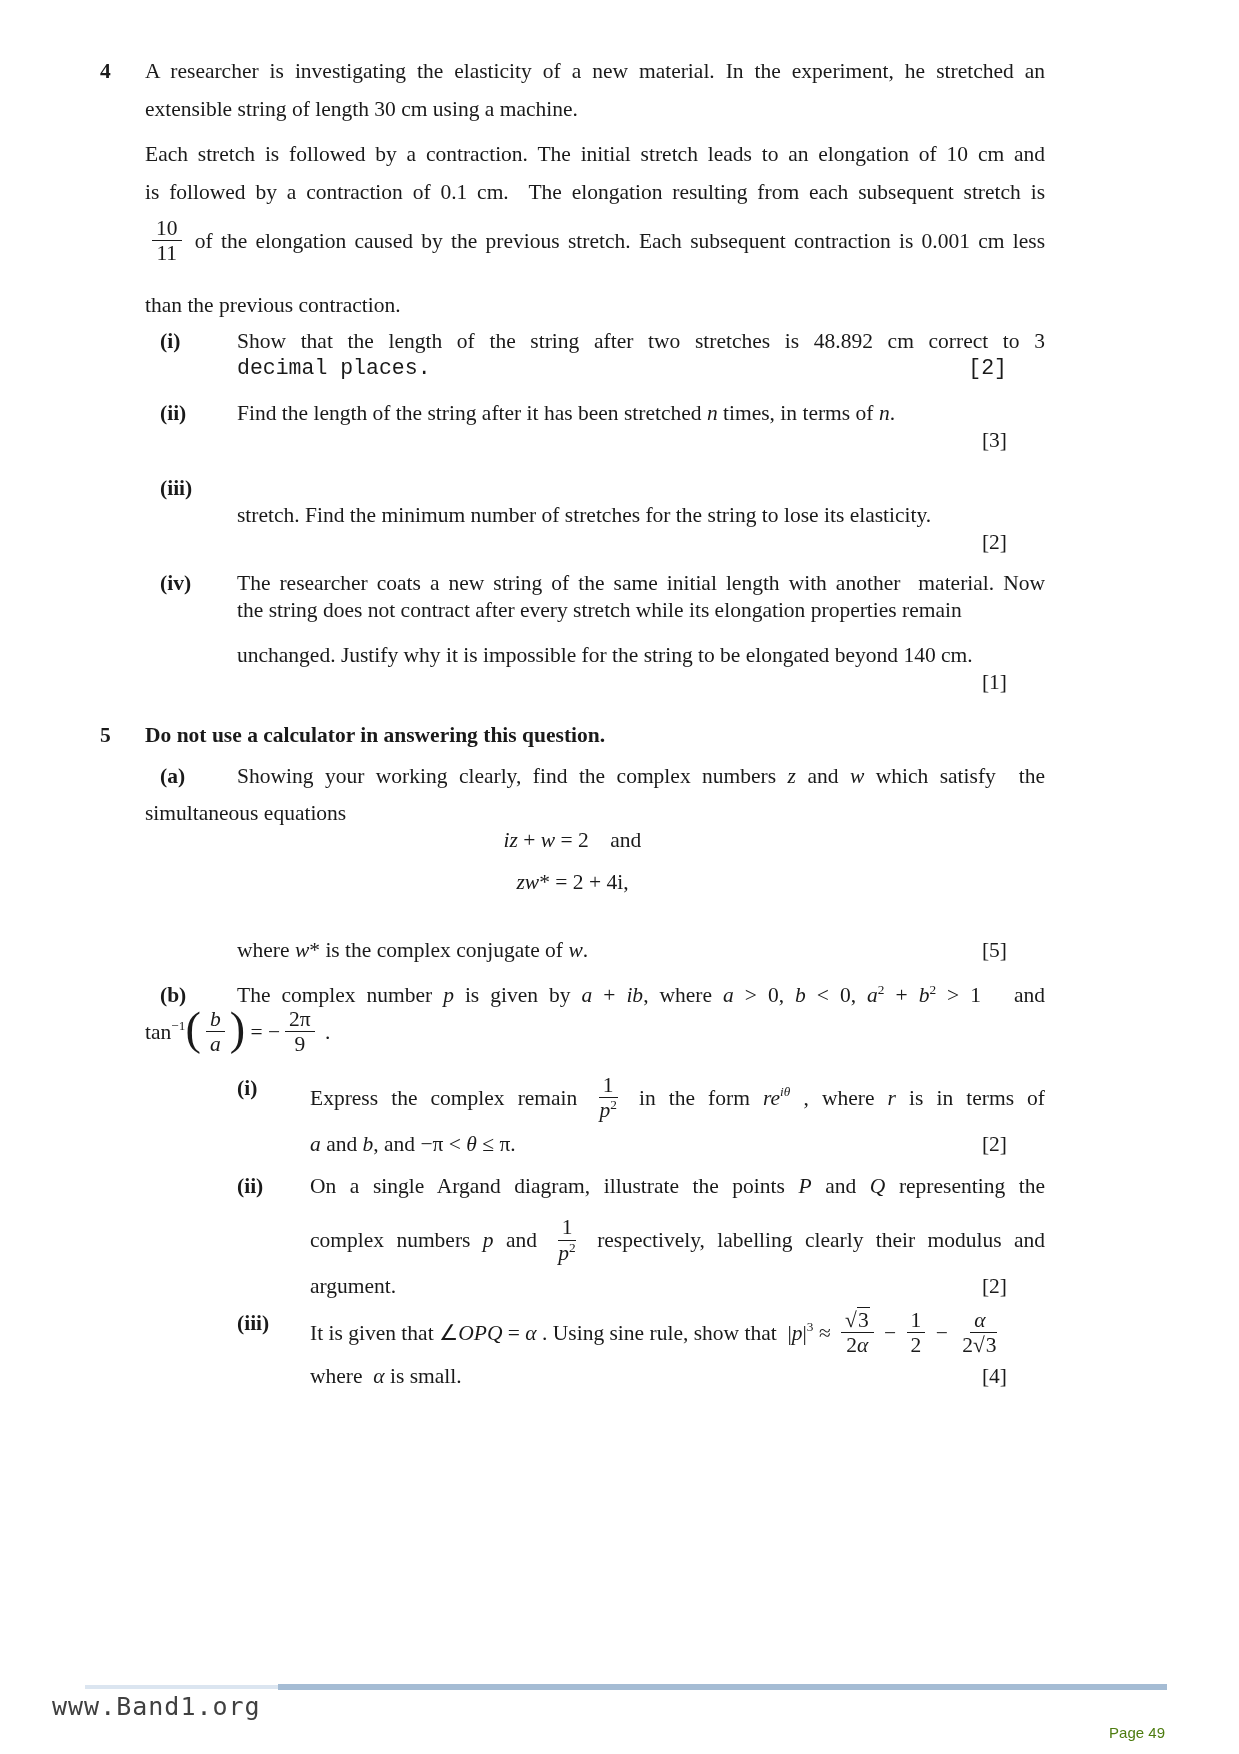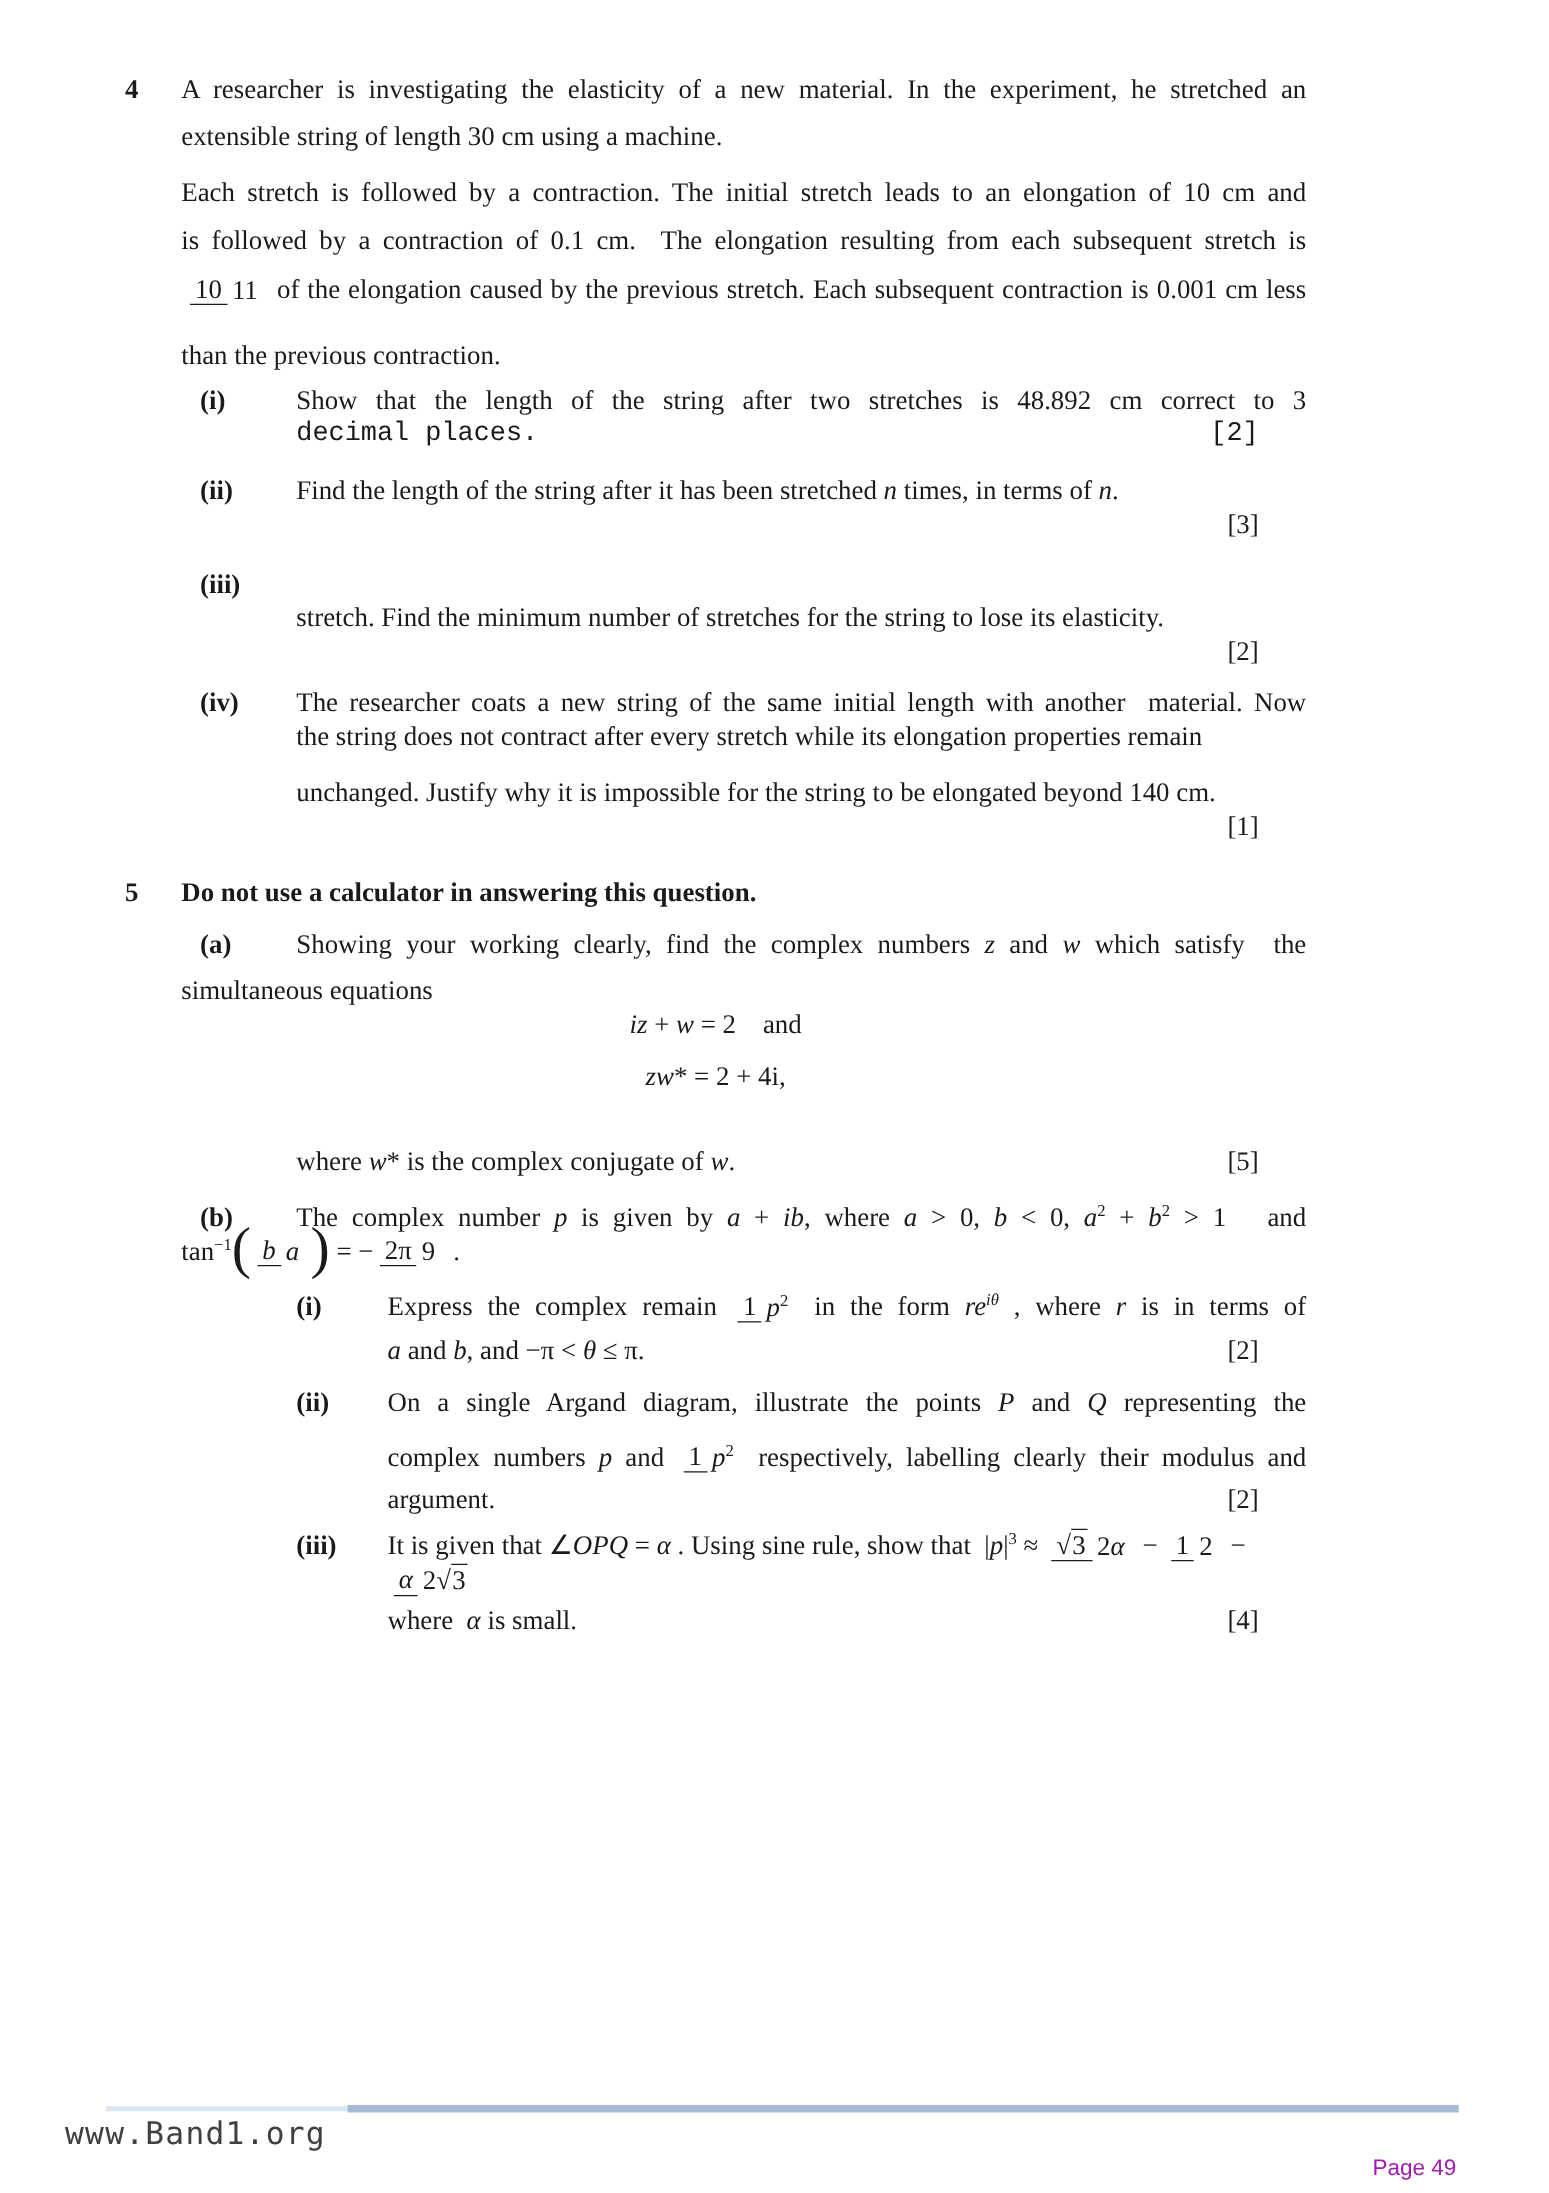--- a/index.html
+++ b/index.html
@@ -9,34 +9,34 @@
   .content{position:absolute;left:100px;top:58px;width:945px;}
   .row{position:relative;line-height:27px;min-height:27px;font-size:21.5px;}
   .row.center{text-align:center;}
   .row.bold, .bf{font-weight:bold;}
   .row.j{text-align:justify;text-align-last:justify;}
   .lab{position:absolute;font-weight:bold;top:0;line-height:27px;}
   .mark{position:absolute;right:38px;bottom:0;line-height:27px;}
   .it{font-style:italic;}
   .sp{vertical-align:super;font-size:0.62em;line-height:0;}
   .bigp{font-size:215%;line-height:0;vertical-align:-0.12em;font-weight:300;}
-  .mfrac{display:inline-flex;flex-direction:row;align-items:flex-end;vertical-align:middle;
+  .mfrac{display:inline-flex;flex-direction:column;align-items:center;vertical-align:middle;
          margin:0 5px;line-height:1.12;text-align:center;position:relative;top:-2px;}
   .mfrac>.num{display:block;padding:0 4px;border-bottom:1.6px solid #1a1a1a;}
   .mfrac>.den{display:block;padding:0 4px;}
   .msqrt{white-space:nowrap;}
   .msqrt .arg{border-top:1.6px solid #1a1a1a;padding:0 1px;}
   .footer{position:absolute;left:0;right:0;top:1680px;height:74px;}
   .rule{position:absolute;left:85px;top:4px;width:1082px;display:flex;align-items:flex-start;}
   .rule .seg1{width:193px;height:4px;margin-top:1px;}
   .rule .seg2{flex:1;height:6px;}
   .site{position:absolute;left:52px;top:12px;font-family:"DejaVu Sans Mono",monospace;
         font-size:25px;letter-spacing:1px;color:#404040;}
   .pageno{position:absolute;right:74px;top:44px;font-family:"Liberation Sans",sans-serif;
-          font-size:18px;color:#a21caf;}
+          font-size:15px;color:#4d7c0f;}
 </style>
 </head>
 <body>
 
 <div class="page">
   <div class="content" id="doc">
       <div class="row j" style="margin-top: 0px; padding-left: 45px;"><span class="lab" style="left: 0px;">4</span><span>A researcher is investigating the elasticity of a new material. In the experiment, he stretched an</span></div>
       <div class="row" style="margin-top: 11px; padding-left: 45px;"><span>extensible string of length 30 cm using a machine.</span></div>
       <div class="row j" style="margin-top: 18px; padding-left: 45px;"><span>Each stretch is followed by a contraction. The initial stretch leads to an elongation of 10 cm and</span></div>
       <div class="row j" style="margin-top: 11px; padding-left: 45px;"><span>is followed by a contraction of 0.1 cm. &nbsp;The elongation resulting from each subsequent stretch is</span></div>

